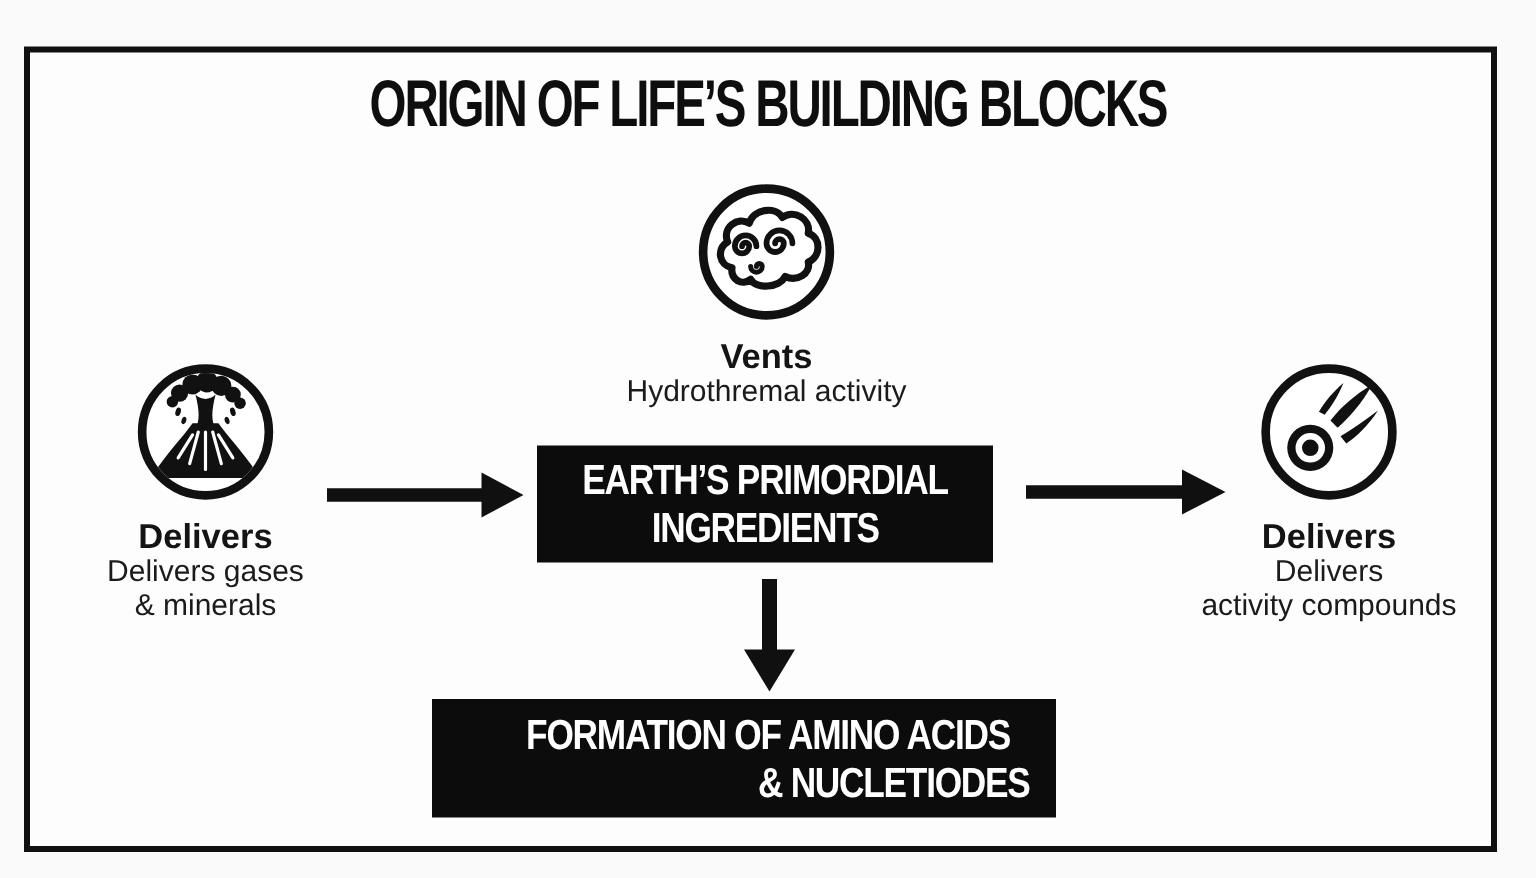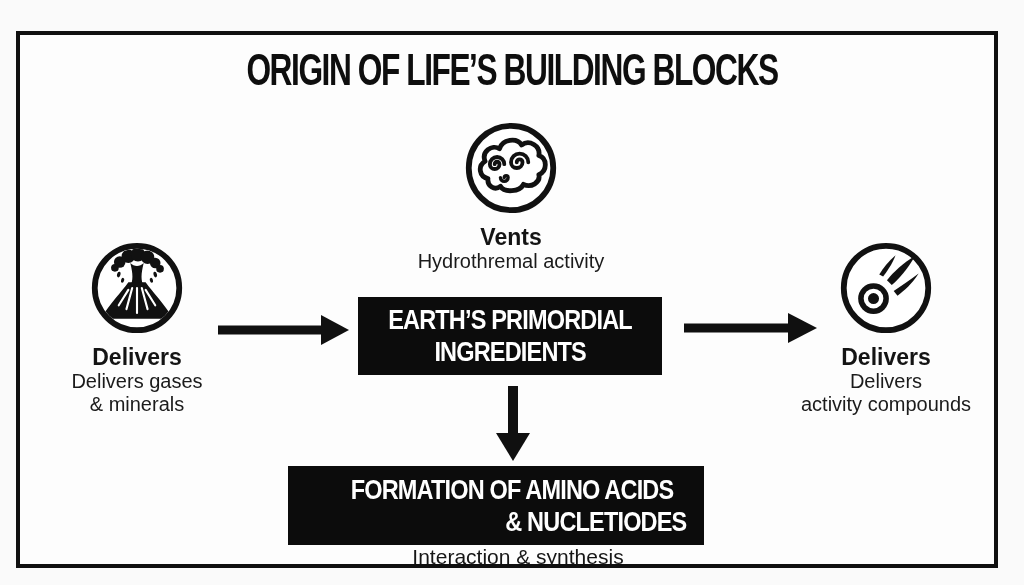--- a/index.html
+++ b/index.html
@@ -126,21 +126,20 @@
   <div class="black-box box-primordial">
     <span class="box-line">EARTH’S PRIMORDIAL</span>
     <span class="box-line">INGREDIENTS</span>
   </div>
 
   <div class="black-box box-formation">
     <span class="box-line">FORMATION OF AMINO ACIDS</span>
     <span class="box-line">&amp; NUCLETIODES</span>
   </div>
 
-  <div class="caption">Interaction &amp; synthesis</div>
 
   <svg class="connectors">
     <g fill="#101010" stroke="#101010">
       <line x1="218" y1="318" x2="323" y2="318" stroke-width="9"></line>
       <polygon points="321,303 349,318 321,333" stroke="none"></polygon>
     </g>
     <g fill="#101010" stroke="#101010">
       <line x1="684" y1="316" x2="790" y2="316" stroke-width="9"></line>
       <polygon points="788,301 817,316 788,331" stroke="none"></polygon>
     </g>

